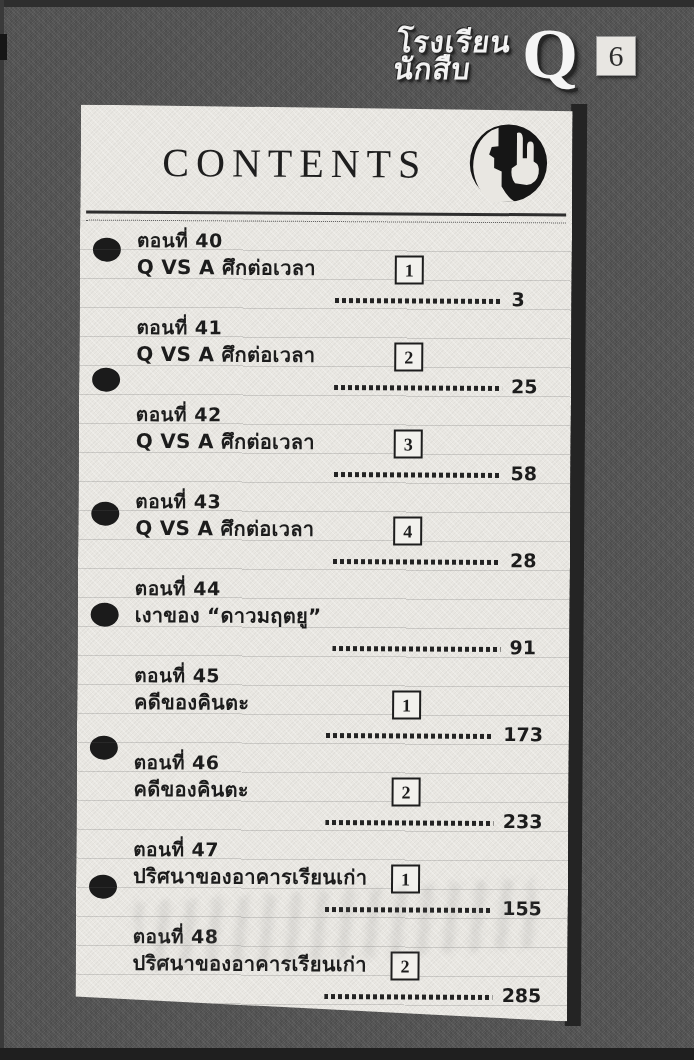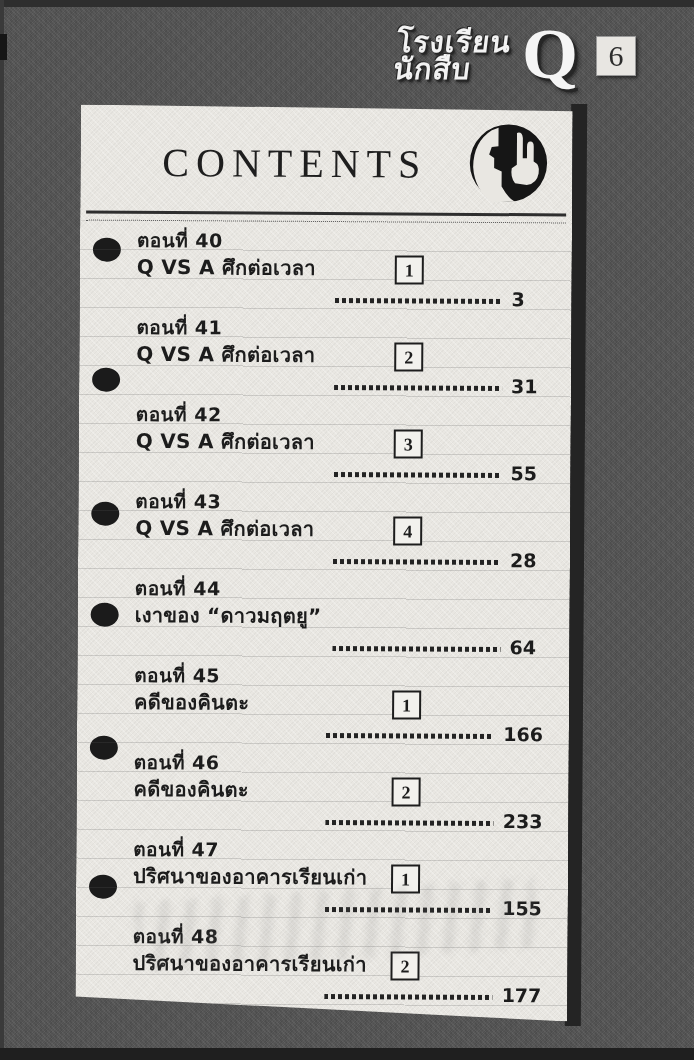--- a/index.html
+++ b/index.html
@@ -156,33 +156,33 @@
     </div>
 
     <div class="entry">
       <div class="entry-label">ตอนที่ 41</div>
       <div class="entry-title-row">
         <span class="entry-title">Q VS A ศึกต่อเวลา</span>
         <span class="part-box">2</span>
       </div>
       <div class="leader-row">
         <span class="leader-dots"></span>
-        <span class="page-num">31</span>
+        <span class="page-num">25</span>
       </div>
     </div>
 
     <div class="entry">
       <div class="entry-label">ตอนที่ 42</div>
       <div class="entry-title-row">
         <span class="entry-title">Q VS A ศึกต่อเวลา</span>
         <span class="part-box">3</span>
       </div>
       <div class="leader-row">
         <span class="leader-dots"></span>
-        <span class="page-num">55</span>
+        <span class="page-num">58</span>
       </div>
     </div>
 
     <div class="entry">
       <div class="entry-label">ตอนที่ 43</div>
       <div class="entry-title-row">
         <span class="entry-title">Q VS A ศึกต่อเวลา</span>
         <span class="part-box">4</span>
       </div>
       <div class="leader-row">
@@ -192,33 +192,33 @@
     </div>
 
     <div class="entry">
       <div class="entry-label">ตอนที่ 44</div>
       <div class="entry-title-row">
         <span class="entry-title">เงาของ “ดาวมฤตยู”</span>
         
       </div>
       <div class="leader-row">
         <span class="leader-dots"></span>
-        <span class="page-num">64</span>
+        <span class="page-num">91</span>
       </div>
     </div>
 
     <div class="entry">
       <div class="entry-label">ตอนที่ 45</div>
       <div class="entry-title-row">
         <span class="entry-title">คดีของคินตะ</span>
         <span class="part-box">1</span>
       </div>
       <div class="leader-row">
         <span class="leader-dots"></span>
-        <span class="page-num">166</span>
+        <span class="page-num">173</span>
       </div>
     </div>
 
     <div class="entry">
       <div class="entry-label">ตอนที่ 46</div>
       <div class="entry-title-row">
         <span class="entry-title">คดีของคินตะ</span>
         <span class="part-box">2</span>
       </div>
       <div class="leader-row">
@@ -240,21 +240,21 @@
     </div>
 
     <div class="entry">
       <div class="entry-label">ตอนที่ 48</div>
       <div class="entry-title-row">
         <span class="entry-title">ปริศนาของอาคารเรียนเก่า</span>
         <span class="part-box">2</span>
       </div>
       <div class="leader-row">
         <span class="leader-dots"></span>
-        <span class="page-num">177</span>
+        <span class="page-num">285</span>
       </div>
     </div>
 
   </div>
 
   <div class="watermark"></div>
 </div>
 
 <div class="edge-bottom"></div>
 

